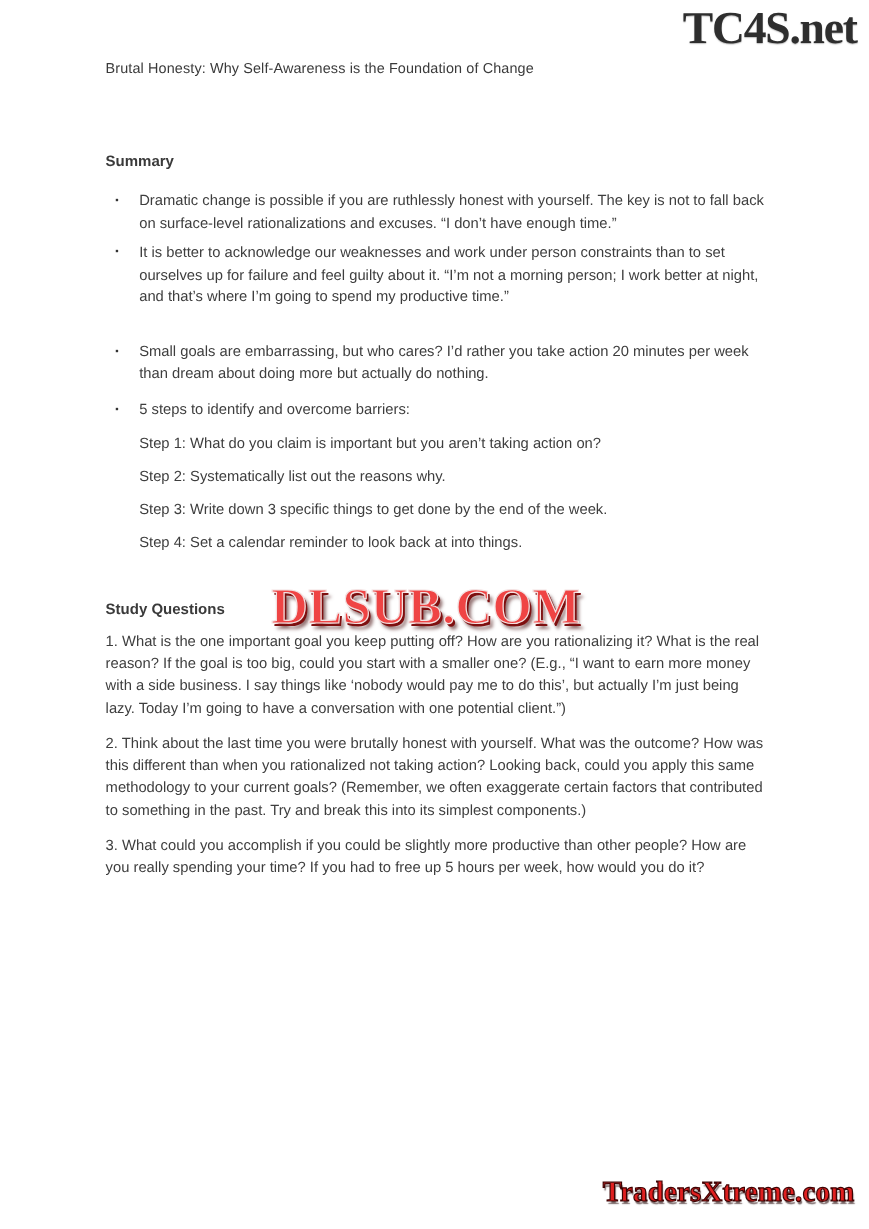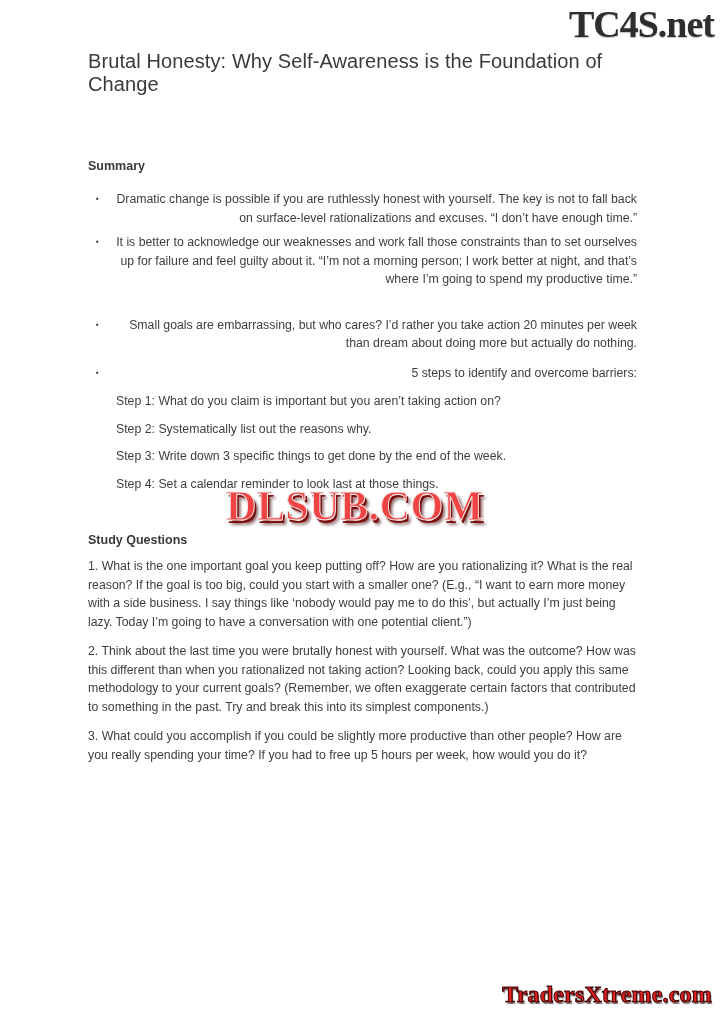--- a/index.html
+++ b/index.html
@@ -14,21 +14,21 @@
     color: #3e3e3e;
   }
   .content {
     position: absolute;
     left: 88px;
     top: 0;
     width: 549px;
   }
   .doc-title {
     margin-top: 50px;
-    font-size: 20px;
+    font-size: 12px;
     font-weight: 400;
     color: #3a3a3a;
     letter-spacing: 0.1px;
   }
   .section-heading {
     font-size: 12.5px;
     font-weight: 700;
     color: #3a3a3a;
   }
   .heading-summary { margin-top: 63px; }
@@ -43,21 +43,21 @@
   }
   .bullet .marker {
     flex: 0 0 auto;
     width: 10px;
     margin-left: 8px;
     margin-right: 10px;
     font-size: 8px;
     line-height: 18.5px;
     color: #333;
   }
-  .bullet .btext { flex: 1; text-align: right; }
+  .bullet .btext { flex: 1; }
   .bullet.gap-after { margin-bottom: 27px; }
   .bullet.gap-after-sm { margin-bottom: 11px; }
   .steps { margin-left: 28px; margin-top: 10px; }
   .step {
     font-size: 12.3px;
     line-height: 18.5px;
     margin-bottom: 9px;
   }
   .para {
     font-size: 12.3px;
@@ -118,37 +118,37 @@
 
     <h2 class="section-heading heading-summary">Summary</h2>
 
     <div class="bullets">
       <div class="bullet">
         <span class="marker">▪</span>
         <span class="btext">Dramatic change is possible if you are ruthlessly honest with yourself. The key is not to fall back on surface-level rationalizations and excuses. “I don’t have enough time.”</span>
       </div>
       <div class="bullet gap-after">
         <span class="marker">▪</span>
-        <span class="btext">It is better to acknowledge our weaknesses and work fall those constraints than to set ourselves up for failure and feel guilty about it. “I’m not a morning person; I work better at night, and that’s where I’m going to spend my productive time.”</span>
+        <span class="btext">It is better to acknowledge our weaknesses and work under person constraints than to set ourselves up for failure and feel guilty about it. “I’m not a morning person; I work better at night, and that’s where I’m going to spend my productive time.”</span>
       </div>
       <div class="bullet gap-after-sm">
         <span class="marker">▪</span>
         <span class="btext">Small goals are embarrassing, but who cares? I’d rather you take action 20 minutes per week than dream about doing more but actually do nothing.</span>
       </div>
       <div class="bullet">
         <span class="marker">▪</span>
         <span class="btext">5 steps to identify and overcome barriers:</span>
       </div>
     </div>
 
     <div class="steps">
       <p class="step">Step 1: What do you claim is important but you aren’t taking action on?</p>
       <p class="step">Step 2: Systematically list out the reasons why.</p>
       <p class="step">Step 3: Write down 3 specific things to get done by the end of the week.</p>
-      <p class="step">Step 4: Set a calendar reminder to look last at those things.</p>
+      <p class="step">Step 4: Set a calendar reminder to look back at into things.</p>
     </div>
 
     <h2 class="section-heading heading-study">Study Questions</h2>
 
     <p class="para para-first">1. What is the one important goal you keep putting off? How are you rationalizing it? What is the real reason? If the goal is too big, could you start with a smaller one? (E.g., “I want to earn more money with a side business. I say things like ‘nobody would pay me to do this’, but actually I’m just being lazy. Today I’m going to have a conversation with one potential client.”)</p>
     <p class="para">2. Think about the last time you were brutally honest with yourself. What was the outcome? How was this different than when you rationalized not taking action? Looking back, could you apply this same methodology to your current goals? (Remember, we often exaggerate certain factors that contributed to something in the past. Try and break this into its simplest components.)</p>
     <p class="para">3. What could you accomplish if you could be slightly more productive than other people? How are you really spending your time? If you had to free up 5 hours per week, how would you do it?</p>
 
   </div>
 

